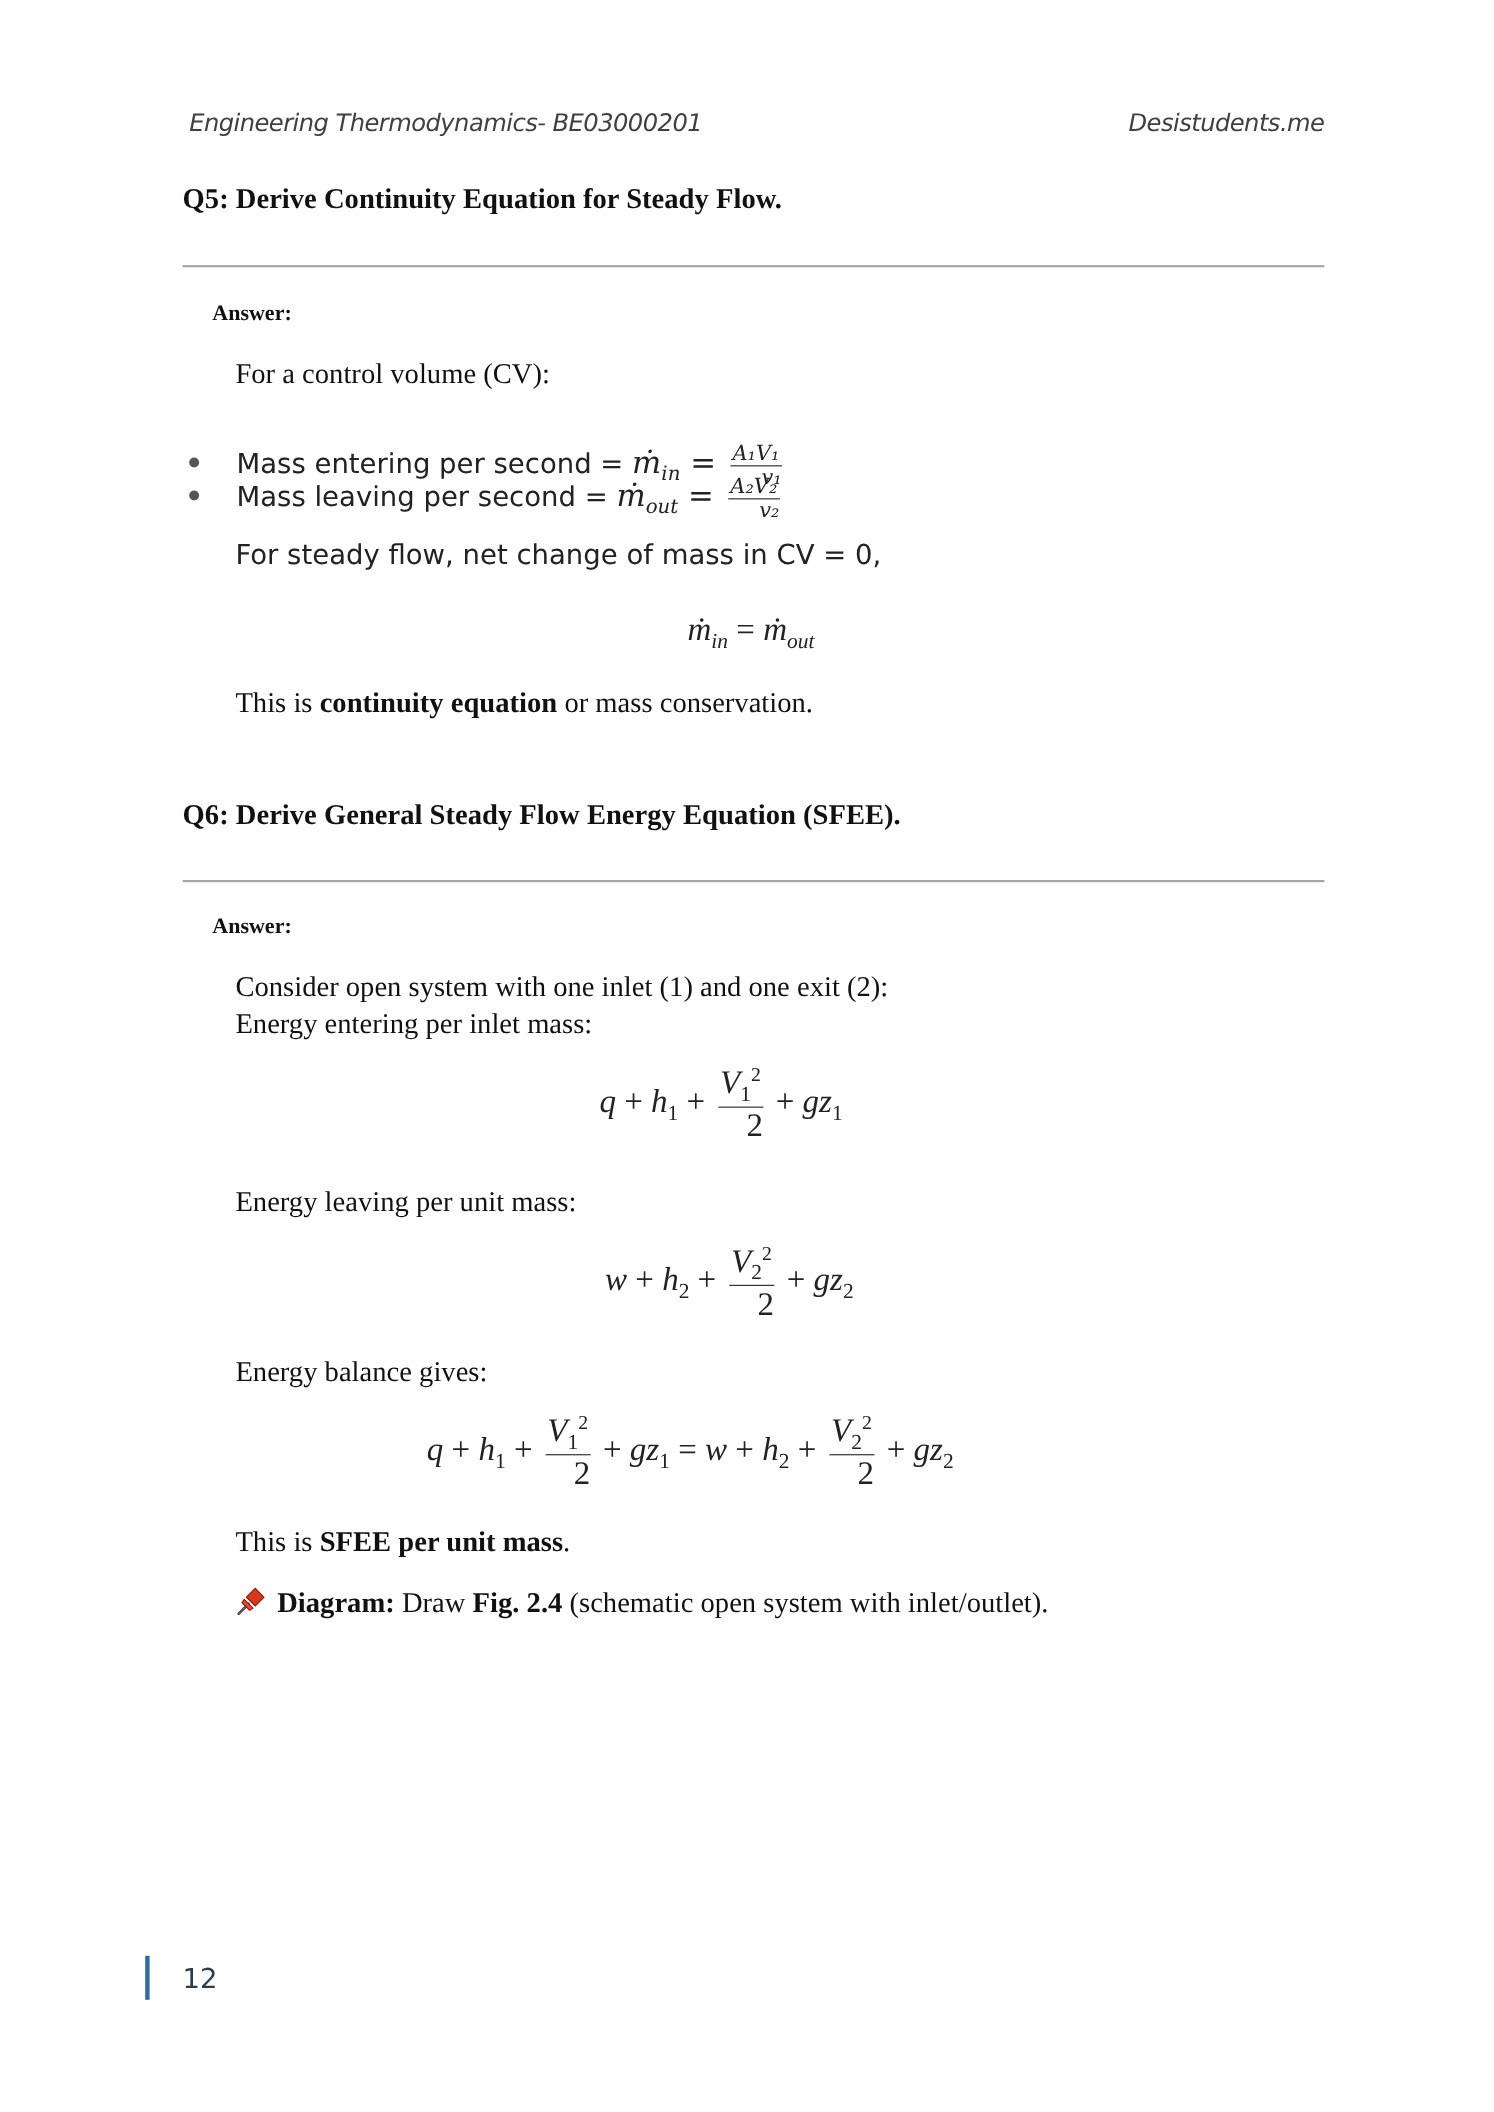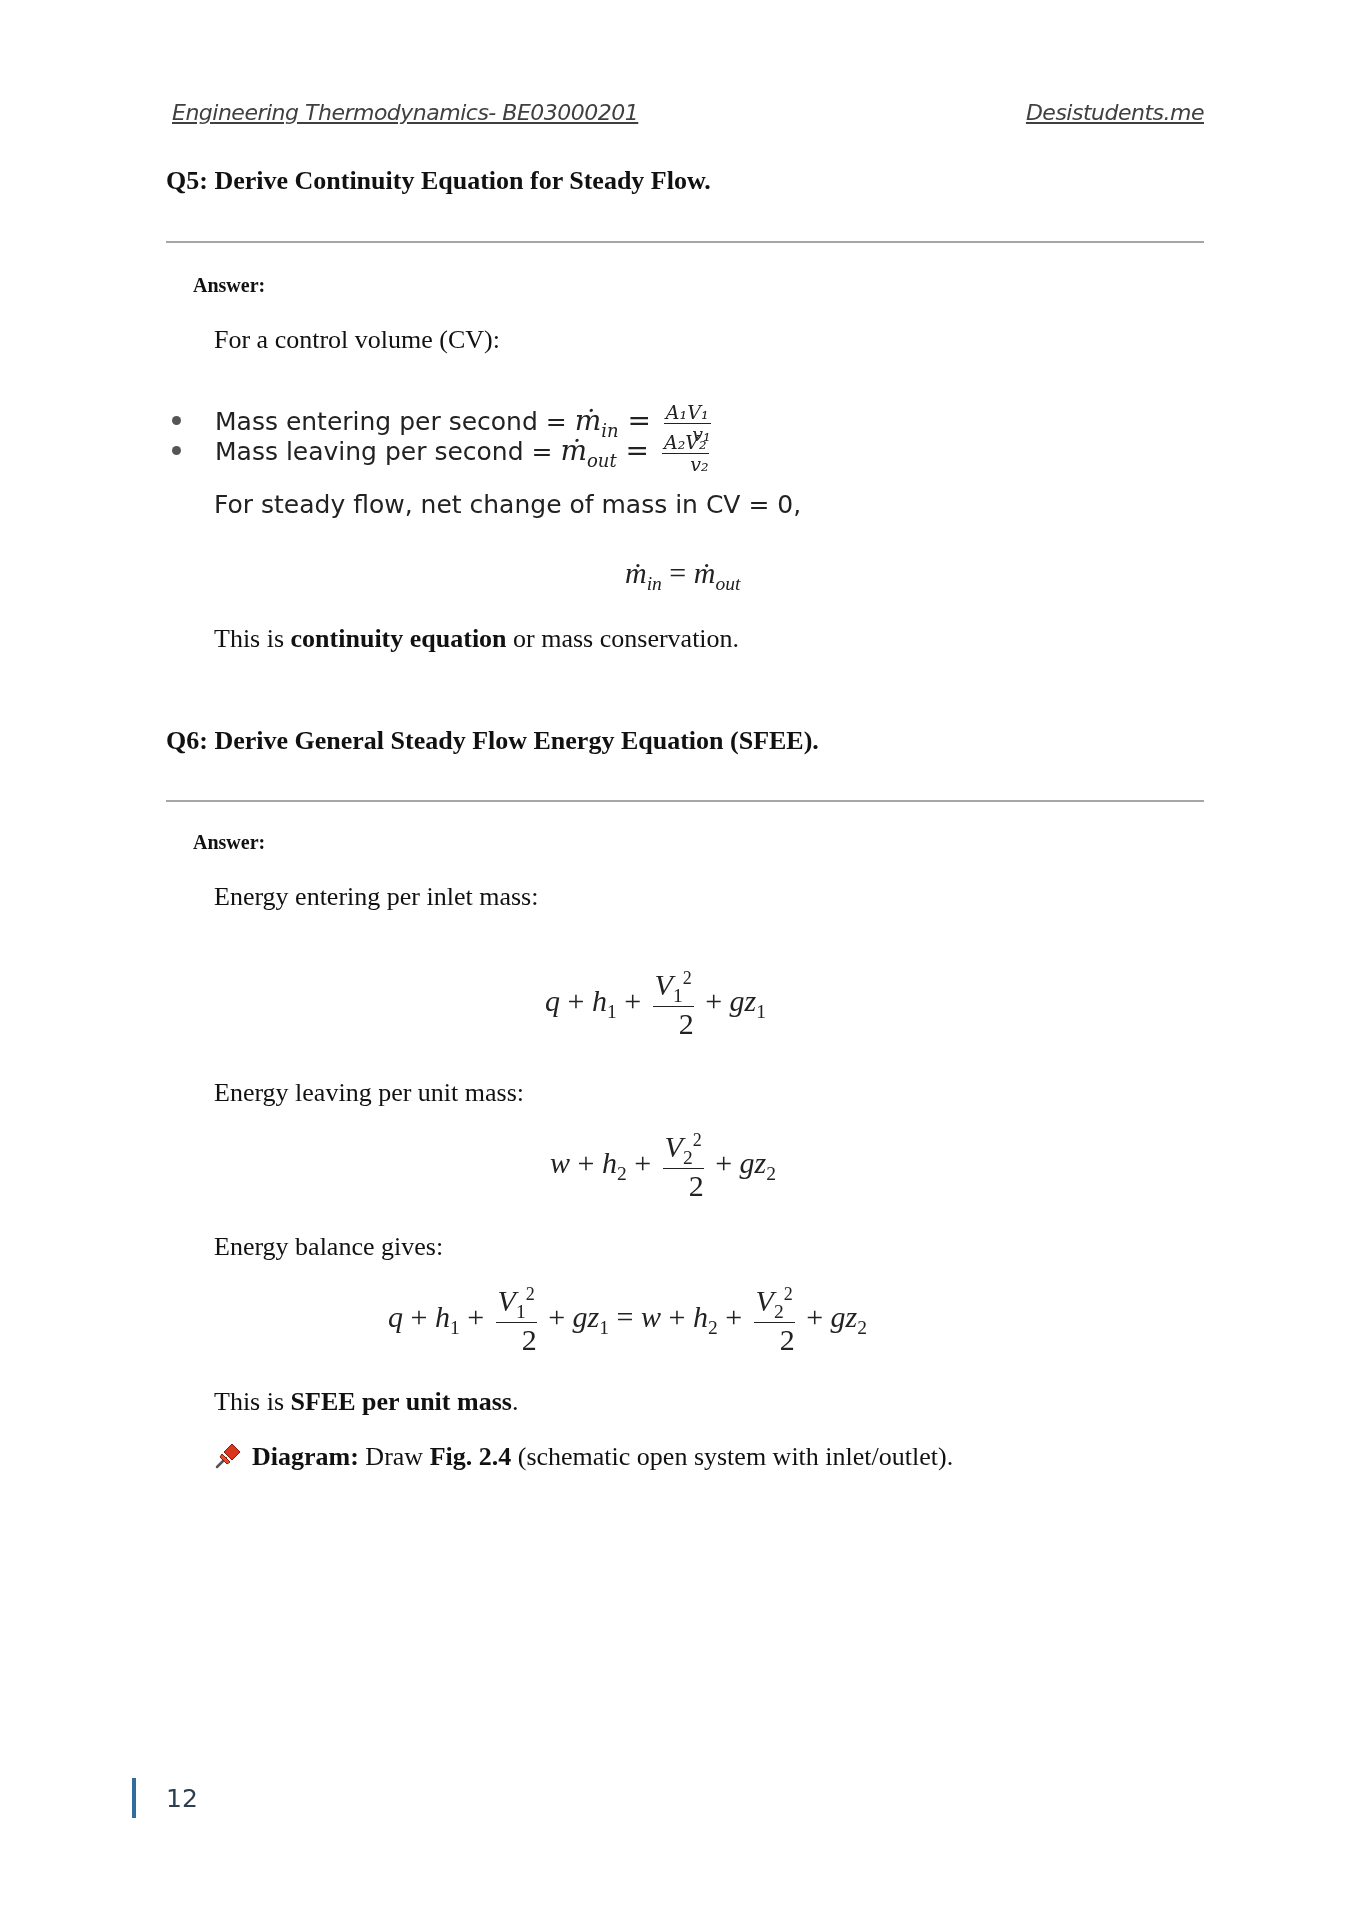--- a/index.html
+++ b/index.html
@@ -1,17 +1,17 @@
 <!DOCTYPE html>
 <html><head>
 <meta charset="utf-8">
 <style>
   html, body { margin:0; padding:0; background:#ffffff; }
   body { width:1358px; height:1920px; position:relative; overflow:hidden; color:#111; }
-  .hdr { position:absolute; top:100px; font-family:"DejaVu Sans", sans-serif; font-style:italic; font-size:22px; color:#404040; letter-spacing:-0.5px;text-decoration:underline; }
+  .hdr { position:absolute; top:100px; font-family:"DejaVu Sans", sans-serif; font-style:italic; font-size:22px; color:#404040; letter-spacing:-0.5px; }
   .hdr-left { left:172px; }
   .hdr-right { right:154px; }
   .math { font-family:"DejaVu Serif", serif; font-style:italic; }
   .q { position:absolute; left:166px; font-family:"Liberation Serif", serif; font-weight:bold; font-size:26px; }
   .rule { position:absolute; left:166px; width:1038px; height:2px; background:#a6a6a6; }
   .ans { position:absolute; left:166px; font-family:"Liberation Serif", serif; font-weight:bold; font-size:20px;margin-left:27px; }
   .txt { position:absolute; left:166px; font-family:"Liberation Serif", serif; font-size:26px; line-height:34px;margin-left:48px; }
   .bul { position:absolute; left:172px; font-family:"DejaVu Sans", sans-serif; font-size:25px; color:#222; }
   .bul .dot { display:inline-block; width:9px; height:9px; border-radius:50%; background:#555; margin-right:34px; vertical-align:middle; position:relative; top:-3px; }
   .frac { display:inline-flex; flex-direction:column; align-items:flex-end; vertical-align:middle; margin:0 4px; }
@@ -56,20 +56,21 @@
 </div>
 
 <div class="txt" style="top:622px;">
   <span>This is </span><b>continuity equation</b><span> or mass conservation.</span>
 </div>
 
 <div class="q" style="top:726px;">Q6: Derive General Steady Flow Energy Equation (SFEE).</div>
 <div class="rule" style="top:800px;"></div>
 <div class="ans" style="top:831px;">Answer:</div>
 <div class="txt" style="top:880px;">
+  <div>Consider open system with one inlet (1) and one exit (2):</div>
   <div>Energy entering per inlet mass:</div>
 </div>
 
 <div class="eq" style="left:545px; top:968px;">
   <i>q</i> + <i>h</i><sub>1</sub> +
   <span class="frac">
       <span class="num"><i>V</i><sub>1</sub><sup style="font-size:0.6em;">2</sup></span>
       <span class="den">2</span>
     </span>
   + <i>gz</i><sub>1</sub>

